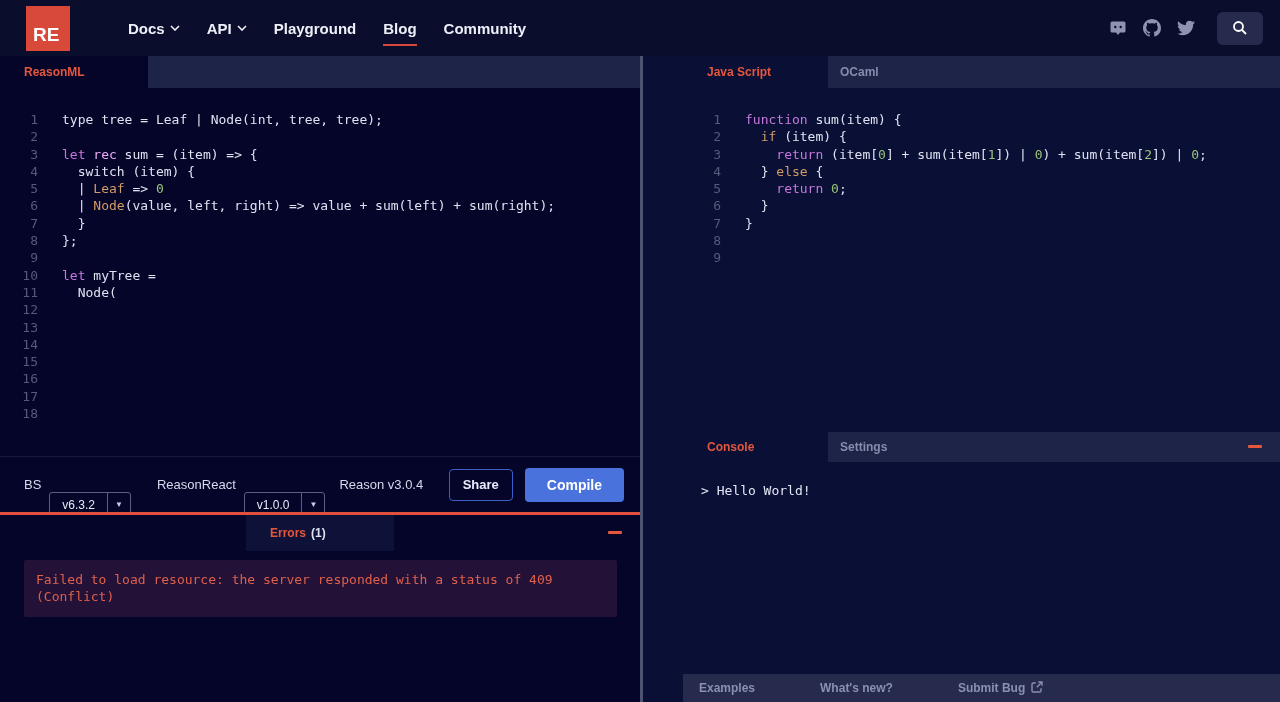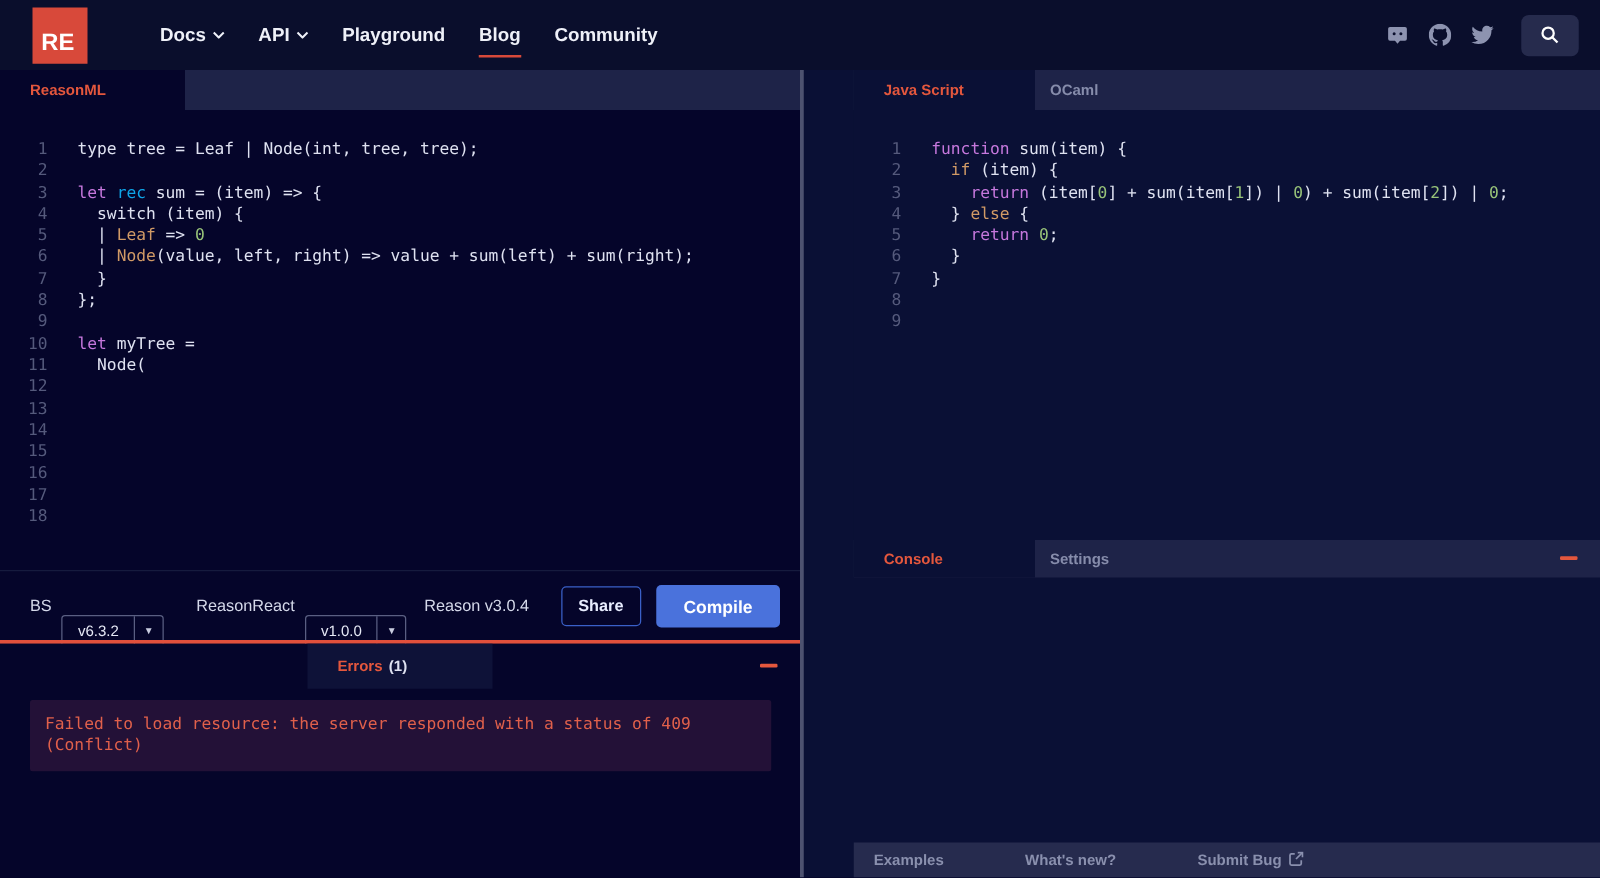--- a/index.html
+++ b/index.html
@@ -47,21 +47,21 @@
     font-family:"DejaVu Sans Mono", monospace; font-size:13px; line-height:17.3px; }
   .editor-left  { height:368px; background:#05052a; }
   .editor-right { height:344px; background:#0a1035; }
   .gutter { position:absolute; left:0; top:23px; width:38px; text-align:right;
     color:#555a7c; user-select:none; }
   .code { position:absolute; left:62px; top:23px; white-space:pre; }
   .cl { min-height:17.3px; }
   .tk-k { color:#c678dd; }  
   .tk-a { color:#d19a66; }  
   .tk-n { color:#98c379; }  
-  .tk-c { color:#0ea5e9; }  
+  .tk-c { color:#f0abfc; }  
   .tk-p { color:#dfe2f1; }  
 
   
   .toolbar { height:56px; flex-shrink:0; background:#05052a; display:flex;
     align-items:center; padding:0 16px 0 24px; border-top:1px solid #161b3e; }
   .tb-label { color:#d5d9ea; font-size:13px; }
   .select { display:inline-flex; align-items:stretch; border:1px solid #5a5f82;
     border-radius:3px; height:26px; margin-left:8px; cursor:pointer;margin-top:40px; }
   .select-value { display:flex; align-items:center; padding:0 12px; color:#e6e9f5;
     font-size:12px; }
@@ -238,20 +238,23 @@
         </div>
       <div class="code"><div class="cl"><span class="tk-k">function</span><span class="tk-p"> sum(item) {</span></div><div class="cl"><span class="tk-p">  </span><span class="tk-a">if</span><span class="tk-p"> (item) {</span></div><div class="cl"><span class="tk-p">    </span><span class="tk-k">return</span><span class="tk-p"> (item[</span><span class="tk-n">0</span><span class="tk-p">] + sum(item[</span><span class="tk-n">1</span><span class="tk-p">]) | </span><span class="tk-n">0</span><span class="tk-p">) + sum(item[</span><span class="tk-n">2</span><span class="tk-p">]) | </span><span class="tk-n">0</span><span class="tk-p">;</span></div><div class="cl"><span class="tk-p">  } </span><span class="tk-a">else</span><span class="tk-p"> {</span></div><div class="cl"><span class="tk-p">    </span><span class="tk-k">return</span><span class="tk-p"> </span><span class="tk-n">0</span><span class="tk-p">;</span></div><div class="cl"><span class="tk-p">  }</span></div><div class="cl"><span class="tk-p">}</span></div><div class="cl">&nbsp;</div><div class="cl">&nbsp;</div></div>
     </div>
 
     <div class="console-strip">
       <div class="tab active-right">Console</div>
       <div class="tab plain">Settings</div>
       <span class="min-dash"></span>
     </div>
 
+    <div class="console-body">
+      <span>&gt; Hello World!</span>
+    </div>
 
     <div class="rfooter">
       <a>Examples</a>
       <a>What's new?</a>
       <a>
         <span>Submit Bug</span>
         <span class="ext-icon">
           <svg viewBox="0 0 12 12">
               <path d="M10 7.2v2.6A1.2 1.2 0 0 1 8.8 11H2.2A1.2 1.2 0 0 1 1 9.8V3.2A1.2 1.2 0 0 1 2.2 2h2.6"></path>
               <path d="M7.2 1H11v3.8"></path>

